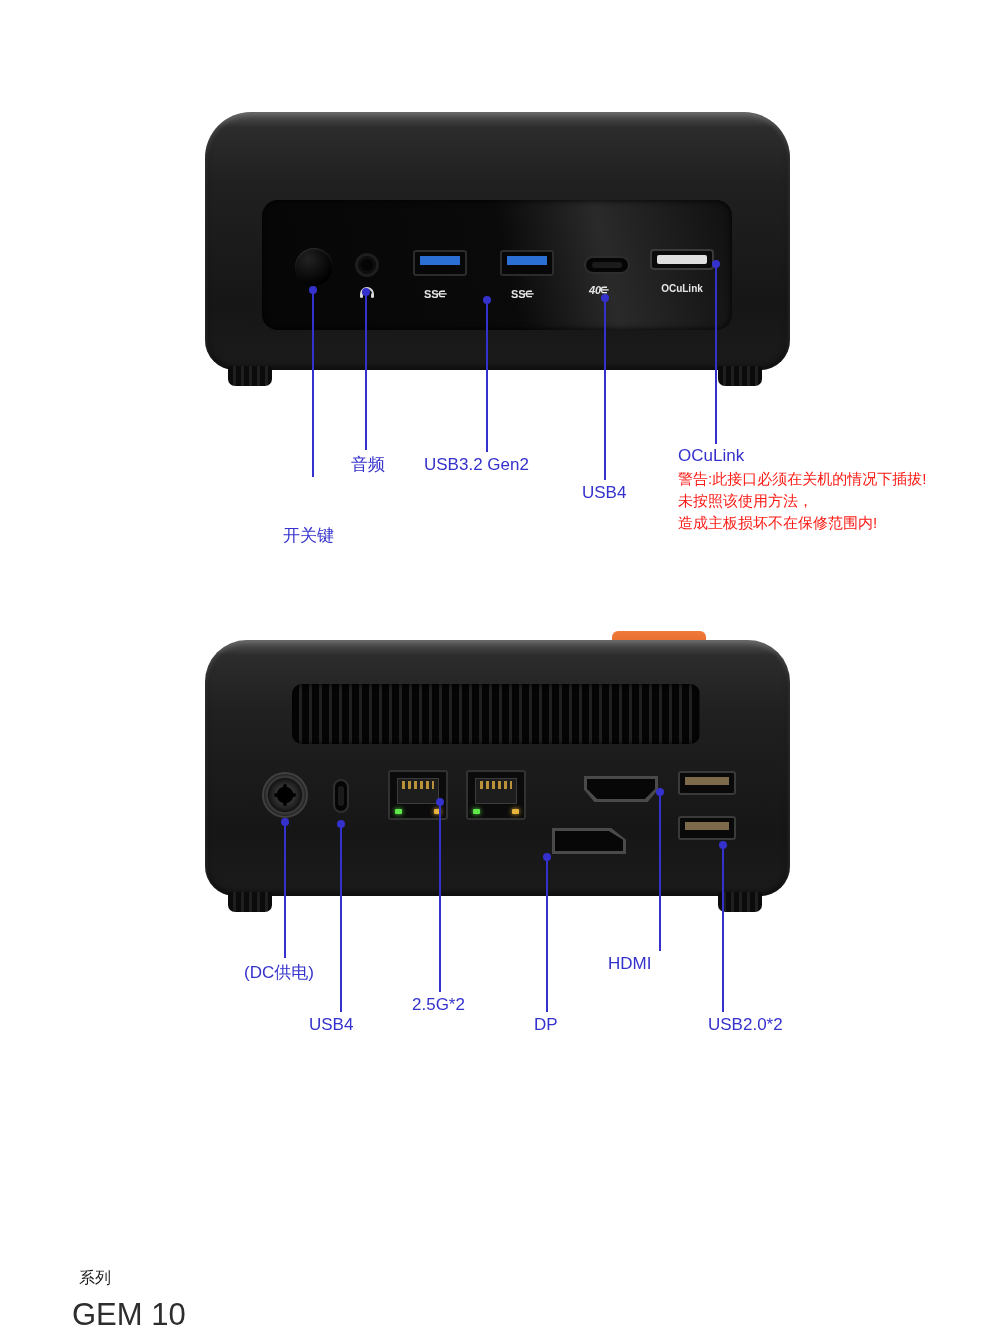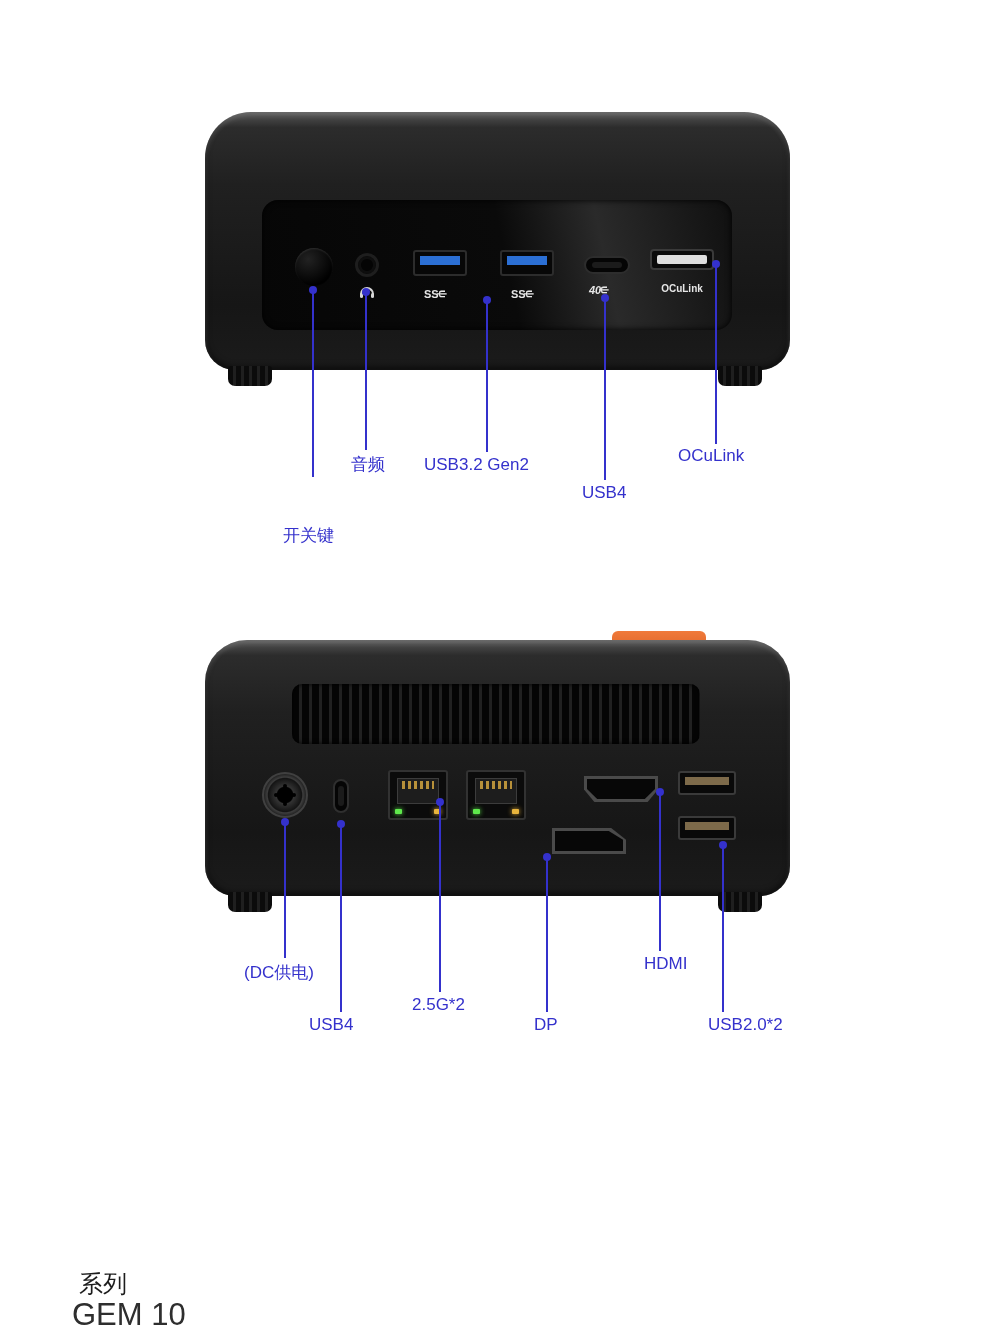--- a/index.html
+++ b/index.html
@@ -83,21 +83,21 @@
   
   .callout{position:absolute;z-index:3;width:2px;background:var(--callout-blue);}
   .callout::before{content:"";position:absolute;left:50%;top:-4px;transform:translateX(-50%);
     width:8px;height:8px;border-radius:50%;background:inherit;}
   .callout-label{position:absolute;z-index:3;color:var(--callout-blue);font-weight:normal;font-size:17px;white-space:nowrap;}
   .warning{position:absolute;z-index:3;left:678px;top:468px;color:var(--warning-red);
     font-size:15px;line-height:22px;white-space:nowrap;}
 
   
   .heading{position:absolute;left:74px;top:1128px;font-size:58px;font-weight:bold;color:#111;letter-spacing:3px;}
-  .series-label{position:absolute;left:79px;top:1268px;font-size:24px;color:#1c1c1c;}
+  .series-label{position:absolute;left:79px;top:1268px;font-size:16px;color:#1c1c1c;}
   .series-value{position:absolute;left:72px;top:1297px;font-size:31px;color:#2e2e2e;}
 </style>
 </head>
 <body>
 
 <div class="page">
 
   <div class="device front"></div>
   <div class="foot" style="left:228px;top:366px;"></div>
   <div class="foot" style="left:718px;top:366px;"></div>
@@ -125,20 +125,25 @@
   <div class="callout" style="left:486px;top:300px;height:152px;"></div>
   <div class="callout" style="left:604px;top:298px;height:182px;"></div>
   <div class="callout" style="left:715px;top:264px;height:180px;"></div>
 
   <div class="callout-label" style="left:283px;top:480px;margin-top:44px;">开关键</div>
   <div class="callout-label" style="left:351px;top:453px;">音频</div>
   <div class="callout-label" style="left:424px;top:455px;">USB3.2 Gen2</div>
   <div class="callout-label" style="left:582px;top:483px;">USB4</div>
   <div class="callout-label" style="left:678px;top:446px;">OCuLink</div>
 
+  <div class="warning">
+    <div>警告:此接口必须在关机的情况下插拔!</div>
+    <div>未按照该使用方法，</div>
+    <div>造成主板损坏不在保修范围内!</div>
+  </div>
 
   <div class="orange-btn"></div>
   <div class="device rear"></div>
   <div class="foot" style="left:228px;top:892px;"></div>
   <div class="foot" style="left:718px;top:892px;"></div>
   <div class="vent"></div>
 
   <div class="port dc-jack"></div>
   <div class="port usb-c-rear"></div>
   <div class="port rj45 lan1">
@@ -164,19 +169,19 @@
   <div class="callout" style="left:340px;top:824px;height:188px;"></div>
   <div class="callout" style="left:439px;top:802px;height:190px;"></div>
   <div class="callout" style="left:546px;top:857px;height:155px;"></div>
   <div class="callout" style="left:659px;top:792px;height:159px;"></div>
   <div class="callout" style="left:722px;top:845px;height:167px;"></div>
 
   <div class="callout-label" style="left:244px;top:961px;">(DC供电)</div>
   <div class="callout-label" style="left:309px;top:1015px;">USB4</div>
   <div class="callout-label" style="left:412px;top:995px;">2.5G*2</div>
   <div class="callout-label" style="left:534px;top:1015px;">DP</div>
-  <div class="callout-label" style="left:608px;top:954px;margin-left:36px;">HDMI</div>
+  <div class="callout-label" style="left:608px;top:954px;">HDMI</div>
   <div class="callout-label" style="left:708px;top:1015px;">USB2.0*2</div>
 
   <div class="series-label">系列</div>
   <div class="series-value">GEM 10</div>
 
 </div>
 
 </body></html>

